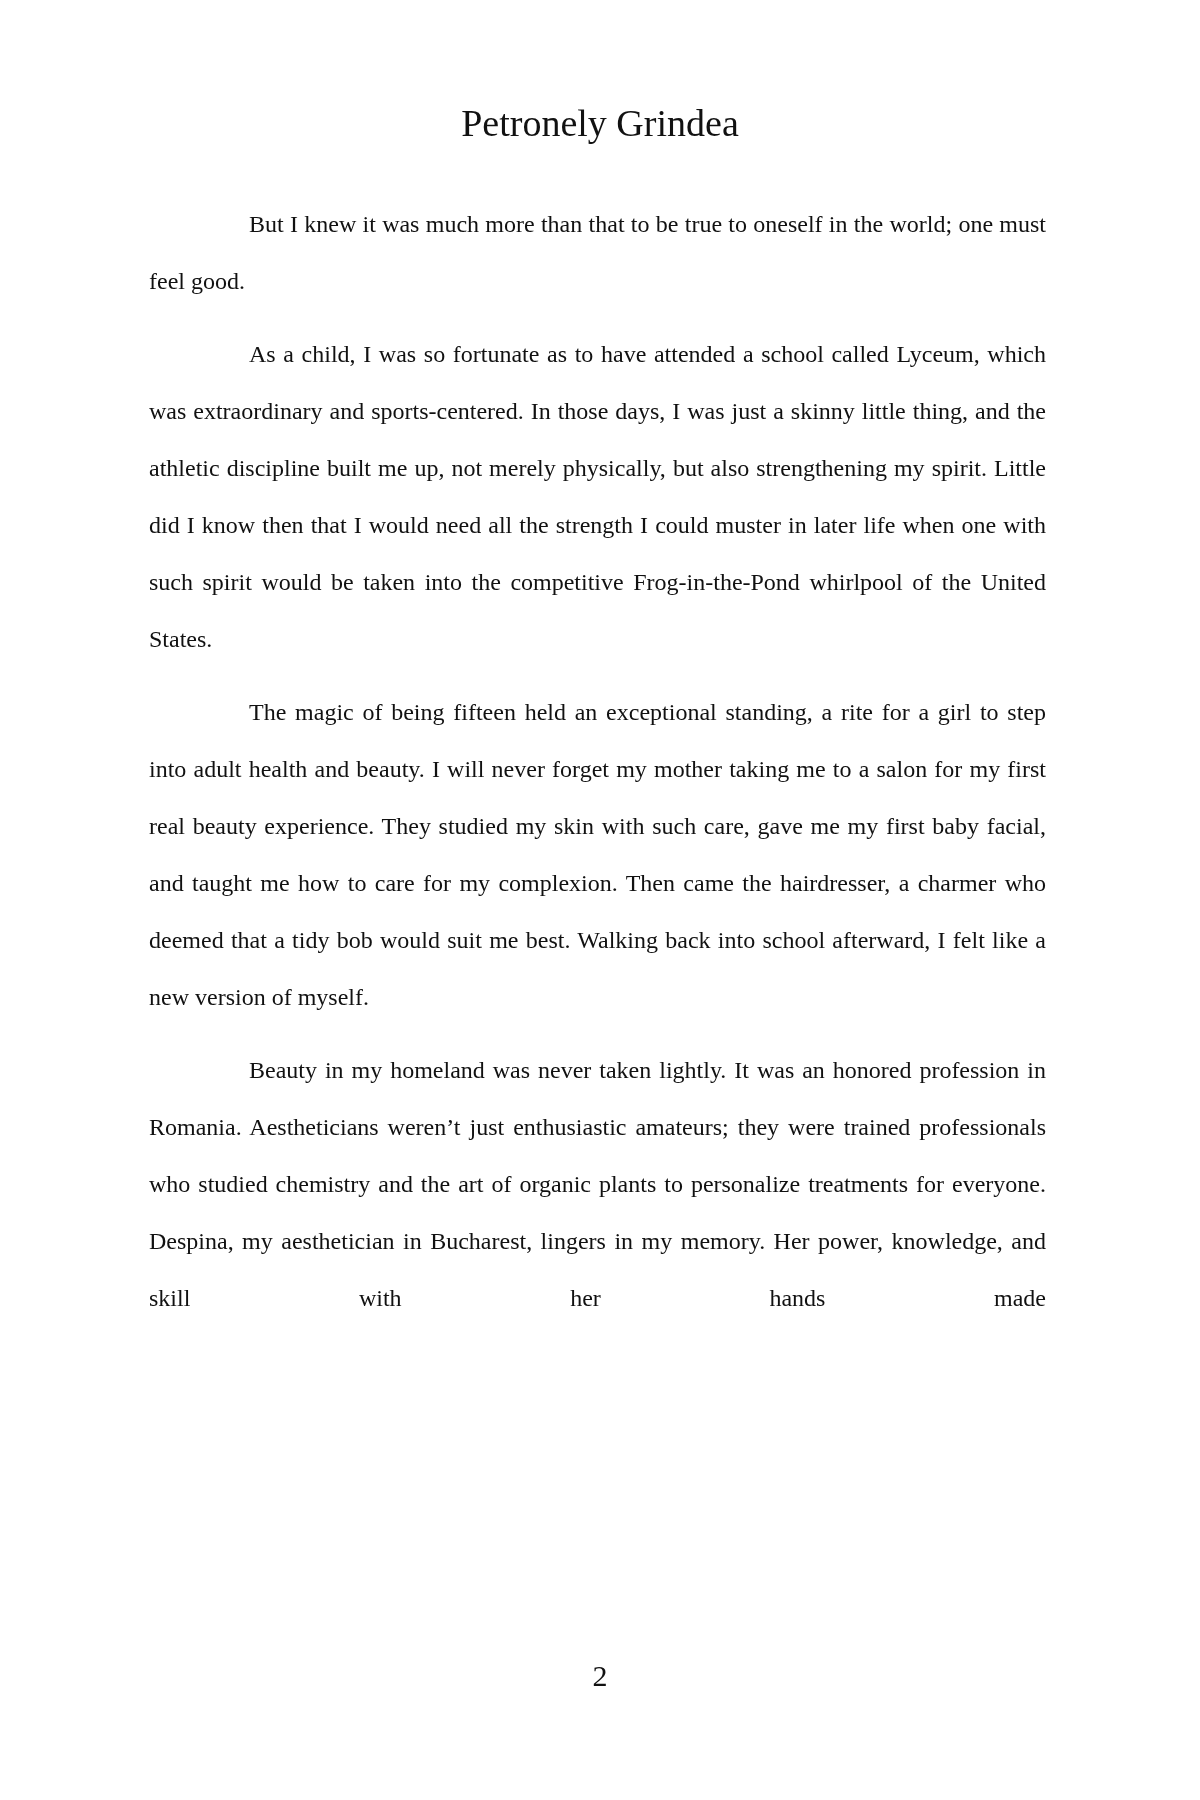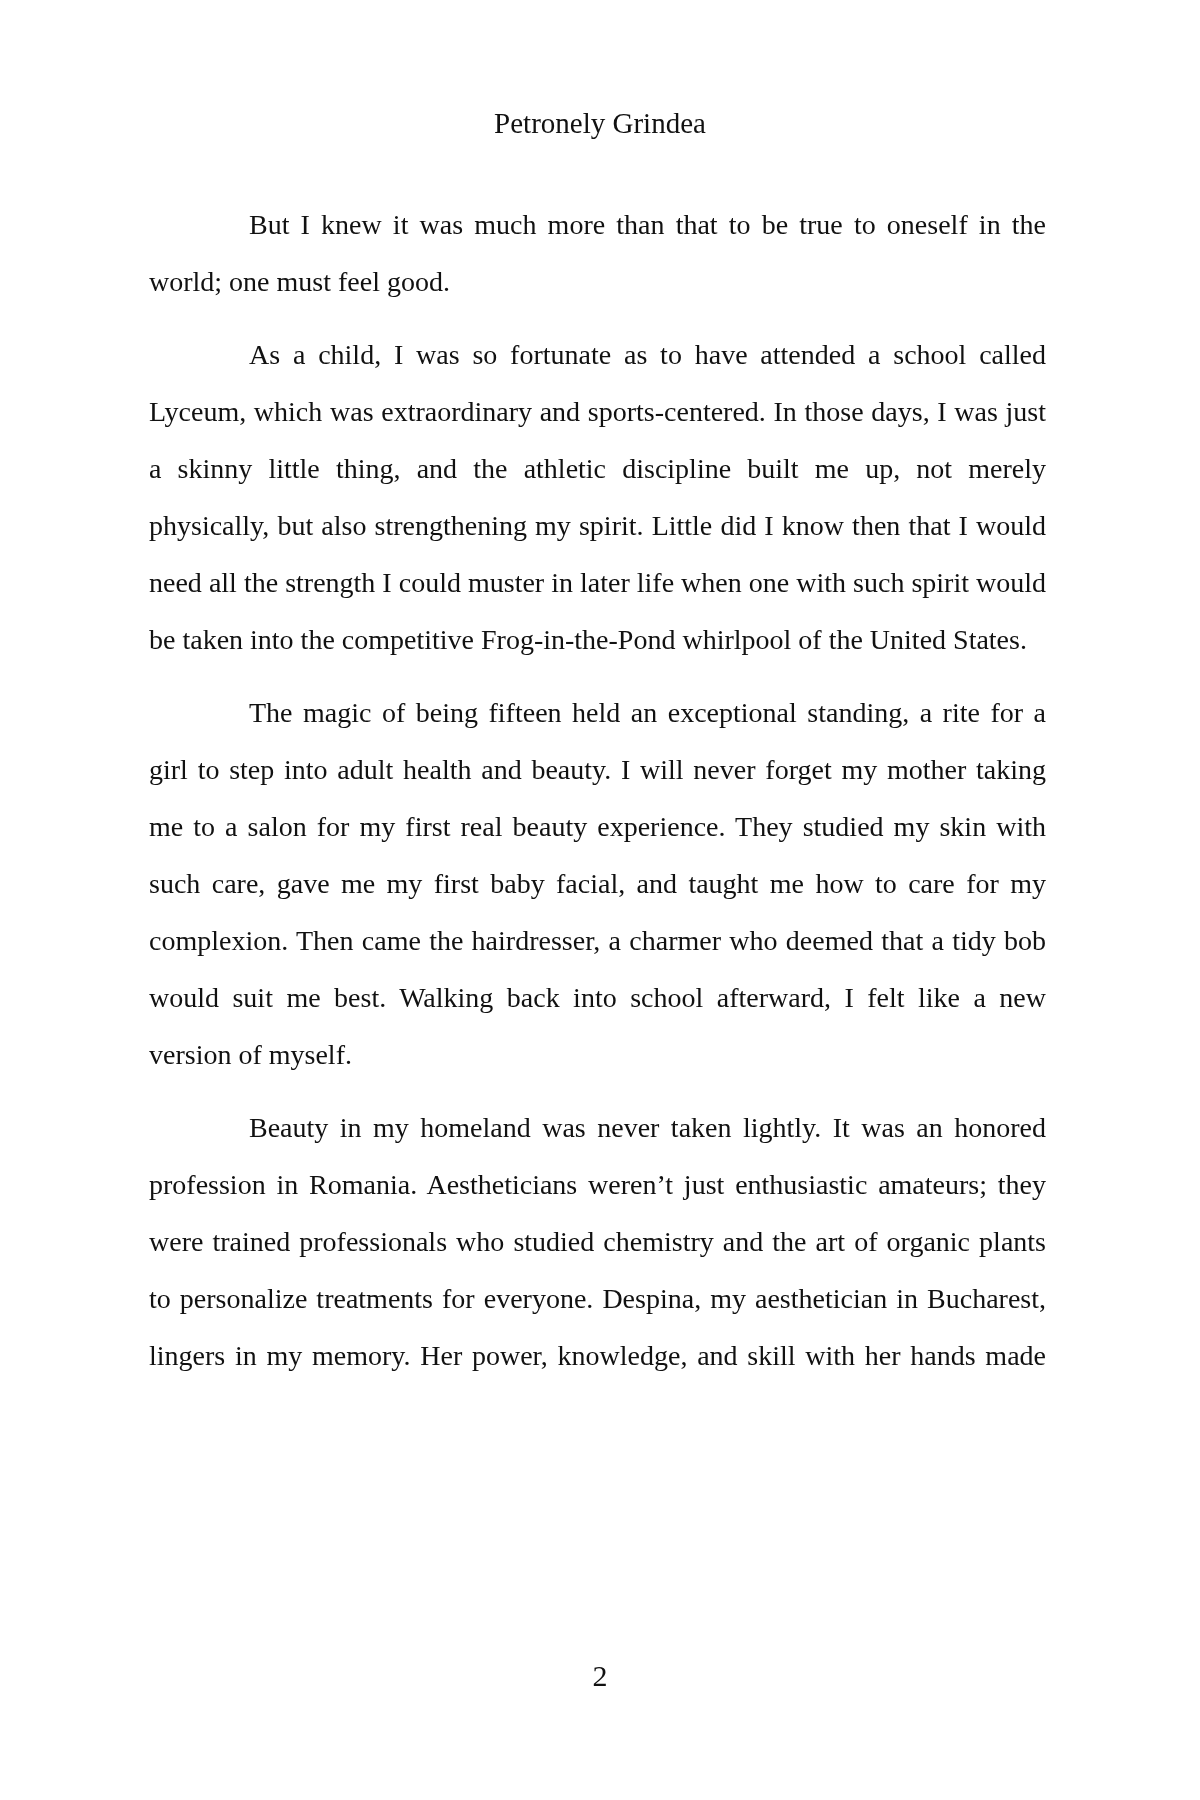--- a/index.html
+++ b/index.html
@@ -1,21 +1,21 @@
 <!DOCTYPE html>
 <html><head>
 <meta charset="utf-8">
 <style>
   html, body { margin: 0; padding: 0; background: #ffffff; }
   body { width: 1200px; height: 1800px; position: relative; overflow: hidden;
          font-family: "Liberation Serif", "DejaVu Serif", serif; color: #111111; }
   .header { position: absolute; top: 104px; left: 0; width: 1200px; text-align: center;
-            font-size: 29px; line-height: 38px; }
+            font-size: 38px; line-height: 38px; }
   .body-text { position: absolute; top: 196px; left: 149px; width: 897px; }
-  .para { font-size: 28px; line-height: 57px; text-align: justify; text-indent: 100px;
+  .para { font-size: 24px; line-height: 57px; text-align: justify; text-indent: 100px;
           margin: 0 0 16px 0; hyphens: none; }
   .page-number { position: absolute; top: 1657px; left: 0; width: 1200px; text-align: center;
                  font-size: 30px; line-height: 38px; }
 </style>
 </head>
 <body>
 
 <div class="header">Petronely Grindea</div>
 
 <div class="body-text">

